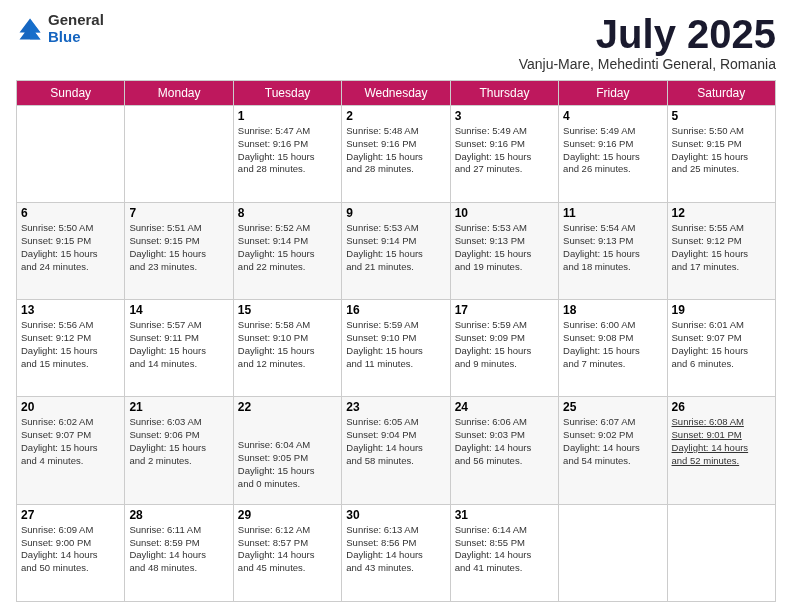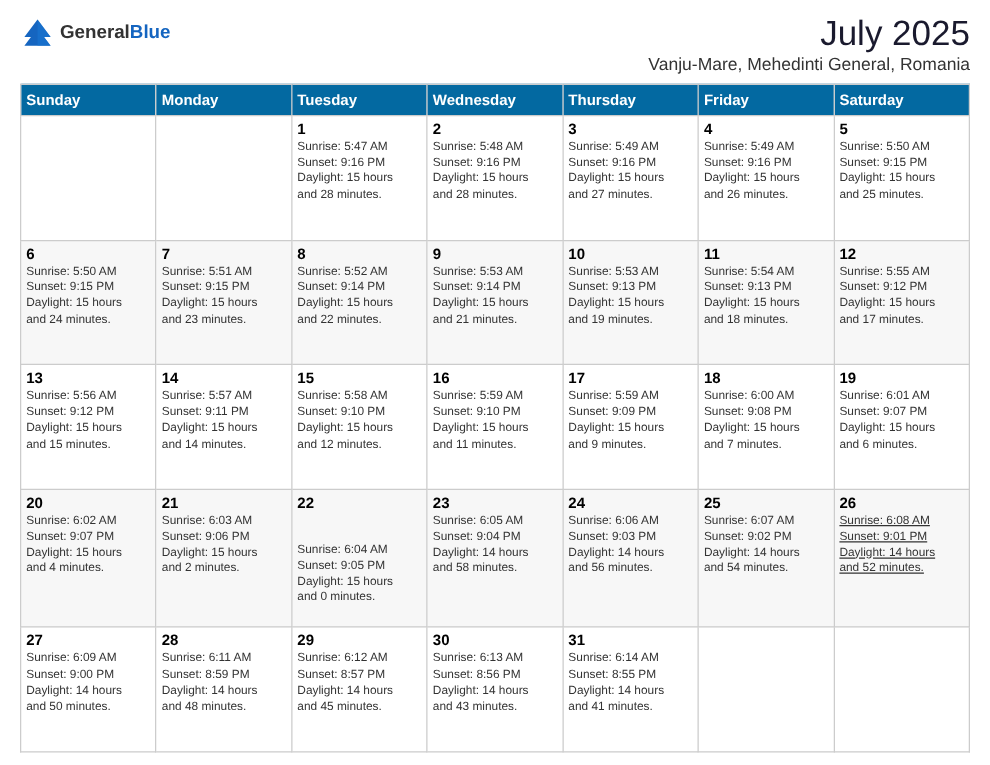--- a/index.html
+++ b/index.html
@@ -23,64 +23,64 @@
       align-items: flex-start;
       margin-bottom: 8px;
     }
     .logo {
       display: flex;
       align-items: center;
       gap: 4px;
     }
     .logo-text {
       display: flex;
-      flex-direction: row;
+      flex-direction: column;
       line-height: 1.1;
     }
     .logo-general {
       font-size: 15px;
       font-weight: bold;
       color: #333;
     }
     .logo-blue {
       font-size: 15px;
       font-weight: bold;
       color: #1565c0;
     }
     .logo-icon {
       width: 28px;
       height: 28px;
     }
     .title-block {
       text-align: right;
     }
     .main-title {
-      font-size: 28px;
-      font-weight: normal;
+      font-size: 40px;
+      font-weight: bold;
       color: #1a1a2e;
       line-height: 1.1;
     }
     .subtitle {
       font-size: 14px;
       color: #333;
     }
     .calendar {
       flex: 1;
       border: 1px solid #ccc;
       border-collapse: collapse;
       width: 100%;
       table-layout: fixed;
     }
     .calendar th {
-      background-color: #0369a1;
+      background-color: #be185d;
       color: #fff;
       font-size: 12px;
-      font-weight: bold;
+      font-weight: normal;
       padding: 5px 4px;
-      text-align: left;
+      text-align: center;
       border: 1px solid #ccc;
     }
     .calendar td {
       border: 1px solid #ccc;
       vertical-align: top;
       padding: 3px 4px;
       font-size: 10px;
       color: #333;
       background: #fff;
       height: 88px;

